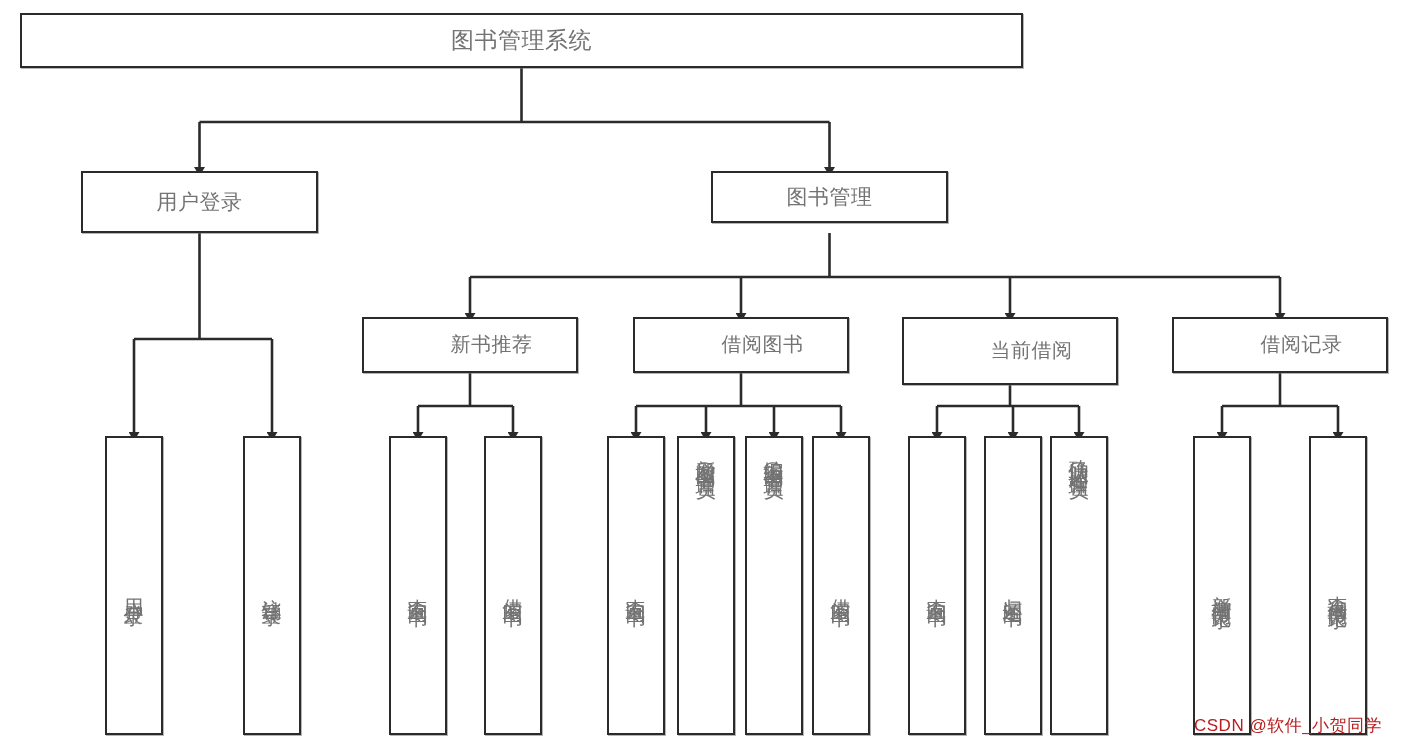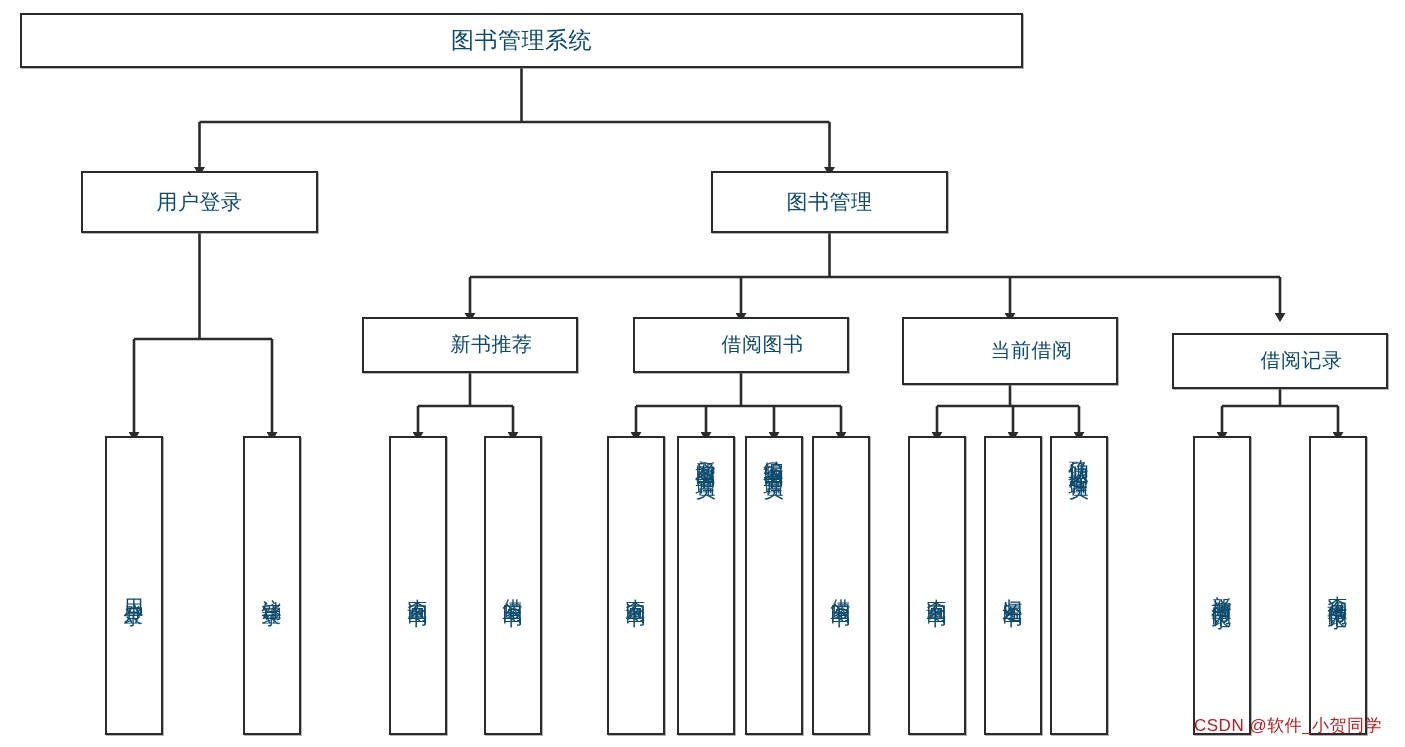--- a/index.html
+++ b/index.html
@@ -31,21 +31,21 @@
     box-sizing: border-box;
     background: #ffffff;
     border: 2px solid #2b2b2b;
     box-shadow: 1px 1px 0 0 rgba(120,120,120,0.55);
     display: flex;
     align-items: center;
     justify-content: center;
     overflow: hidden;
   }
   .node-label {
-    color: #0c4a6e;
+    color: #737373;
     line-height: 1.18;
     letter-spacing: 0.5px;
     white-space: pre;
     text-align: center;
   }
   .node-root .node-label { font-size: 23px; }
   .node-level1 .node-label { font-size: 21px; }
   .node-level2 .node-label { font-size: 20px; margin-left: 43px; }
   .node-leaf {
     align-items: flex-start;
@@ -117,33 +117,33 @@
       </g>
   </svg>
 
   <div id="node-layer">
       <div class="node-box node-root" style="left: 20px; top: 13px; width: 1003px; height: 55px;">
         <span class="node-label">图书管理系统</span>
       </div>
       <div class="node-box node-level1" style="left: 81px; top: 171px; width: 237px; height: 62px;">
         <span class="node-label">用户登录</span>
       </div>
-      <div class="node-box node-level1" style="left: 711px; top: 171px; width: 237px; height: 62px;">
+      <div class="node-box node-level1" style="left: 711px; top: 171px; width: 237px; height: 52px;">
         <span class="node-label">图书管理</span>
       </div>
       <div class="node-box node-level2" style="left: 362px; top: 317px; width: 216px; height: 56px;">
         <span class="node-label">新书推荐</span>
       </div>
       <div class="node-box node-level2" style="left: 633px; top: 317px; width: 216px; height: 56px;">
         <span class="node-label">借阅图书</span>
       </div>
       <div class="node-box node-level2" style="left: 902px; top: 317px; width: 216px; height: 68px;">
         <span class="node-label">当前借阅</span>
       </div>
-      <div class="node-box node-level2" style="left: 1172px; top: 333px; width: 216px; height: 56px;">
+      <div class="node-box node-level2" style="left: 1172px; top: 317px; width: 216px; height: 56px;">
         <span class="node-label">借阅记录</span>
       </div>
       <div class="node-box node-leaf leaf-mid" style="left: 105px; top: 436px; width: 58px; height: 299px;">
         <span class="node-label">用户登录</span>
       </div>
       <div class="node-box node-leaf leaf-mid" style="left: 243px; top: 436px; width: 58px; height: 299px;">
         <span class="node-label">注销登录</span>
       </div>
       <div class="node-box node-leaf leaf-mid" style="left: 389px; top: 436px; width: 58px; height: 299px;">
         <span class="node-label">查询图书</span>

